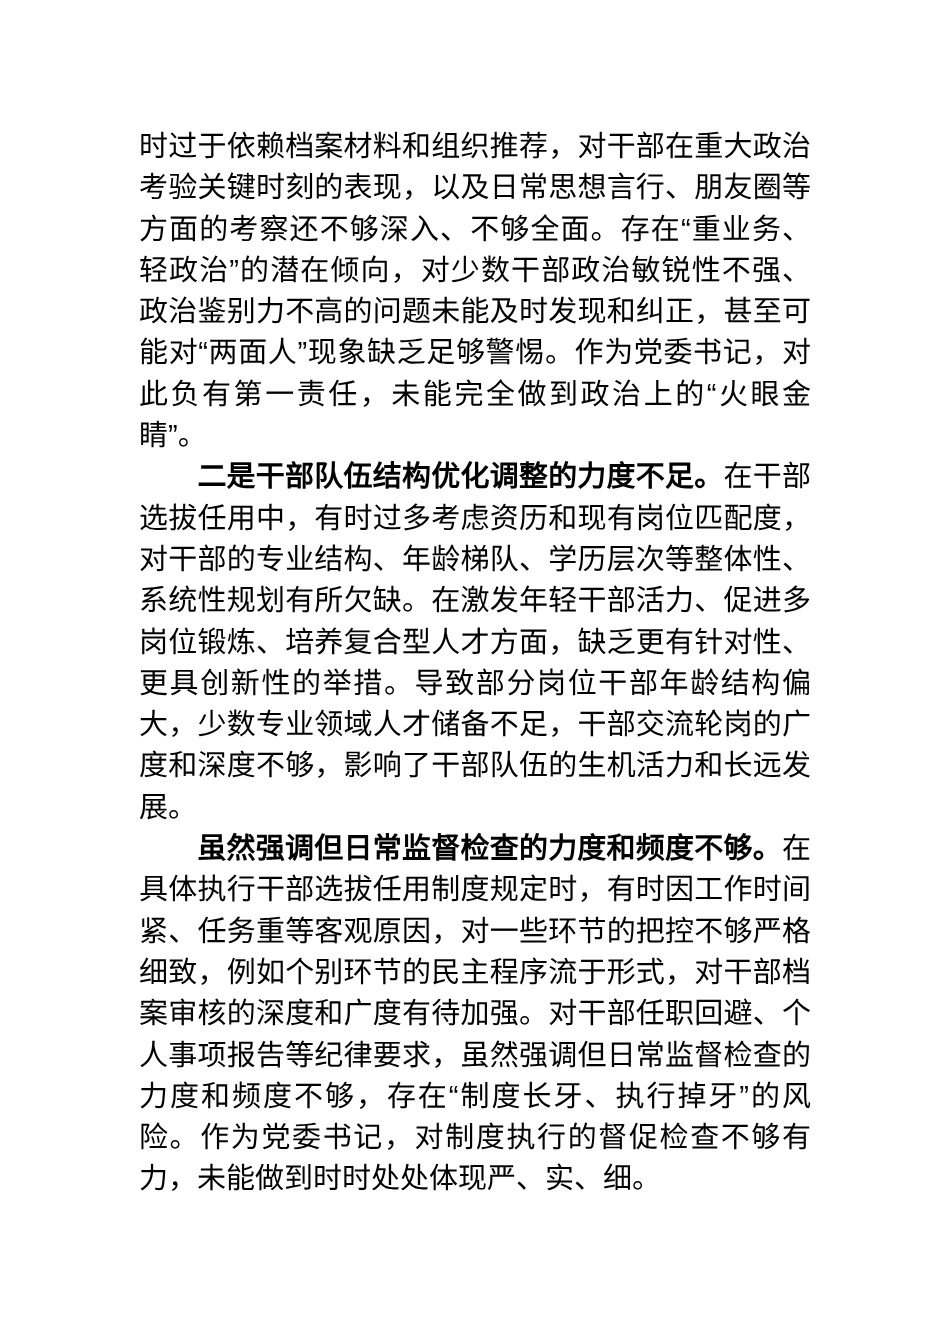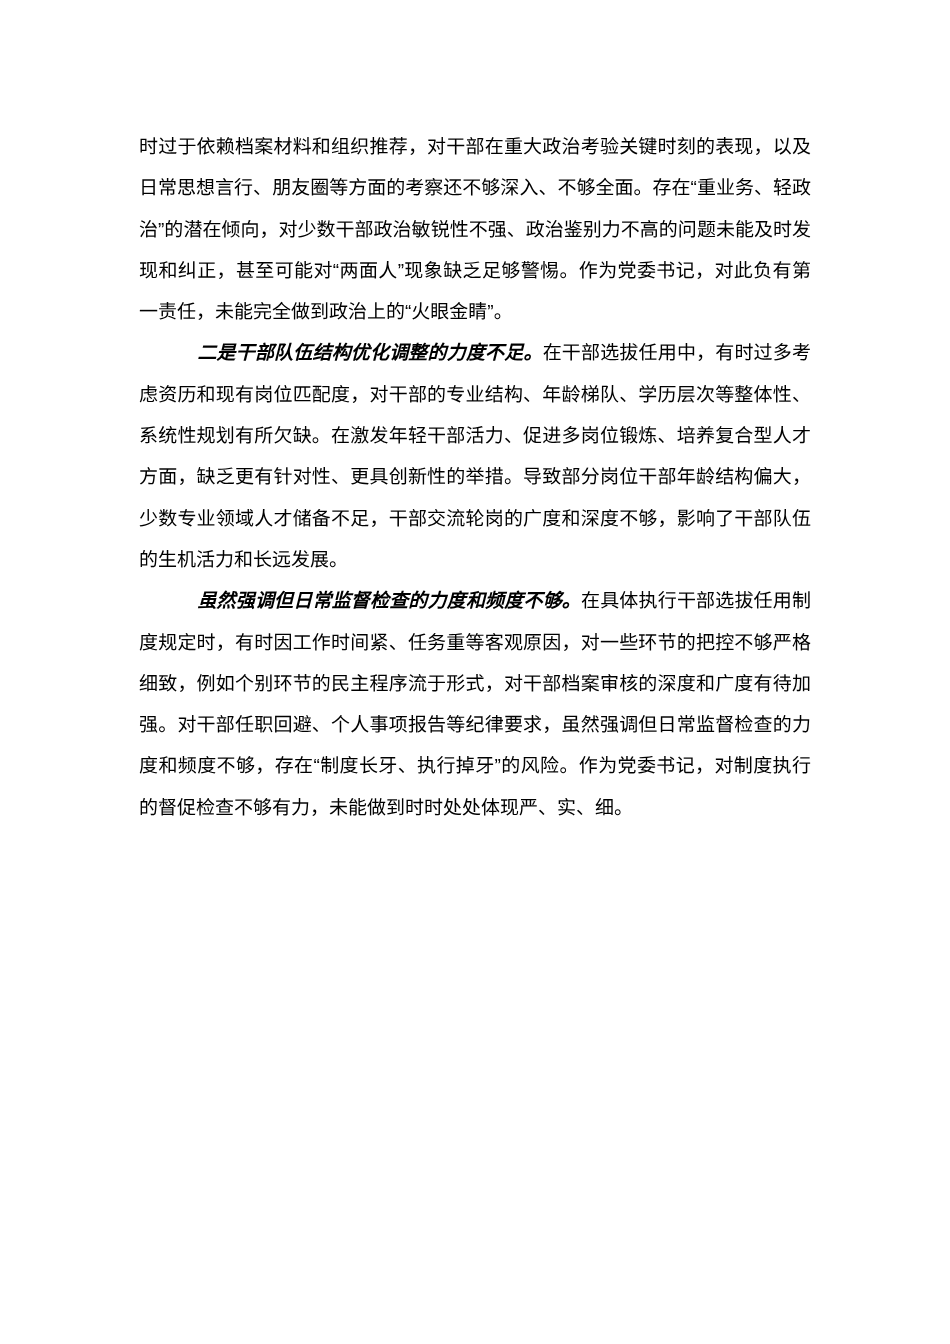--- a/index.html
+++ b/index.html
@@ -19,35 +19,34 @@
   .content {
     position: absolute;
     left: 139px;
     top: 126px;
     width: 672px;
   }
   .para {
     margin: 0;
     padding: 0;
     font-family: "Liberation Sans", "DejaVu Sans", sans-serif;
-    font-size: 19px;
+    font-size: 29px;
     line-height: 41.3px;
     color: #000000;
     text-align: justify;
     text-justify: inter-ideograph;
     letter-spacing: 0px;
     word-break: break-all;
     font-weight: 400;
   }
   .para.indent {
     text-indent: 58.4px;
   }
   .lead {
     font-weight: 700;
-    font-style: italic;
   }
 </style>
 </head>
 <body>
 
 <div class="page">
   <div class="content">
 
     <p class="para">
       <span class="lead"></span><span>时过于依赖档案材料和组织推荐，对干部在重大政治考验关键时刻的表现，以及日常思想言行、朋友圈等方面的考察还不够深入、不够全面。存在“重业务、轻政治”的潜在倾向，对少数干部政治敏锐性不强、政治鉴别力不高的问题未能及时发现和纠正，甚至可能对“两面人”现象缺乏足够警惕。作为党委书记，对此负有第一责任，未能完全做到政治上的“火眼金睛”。</span>

